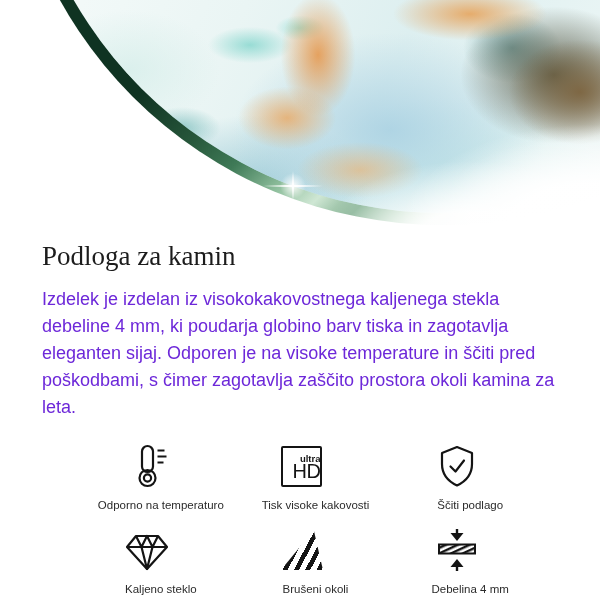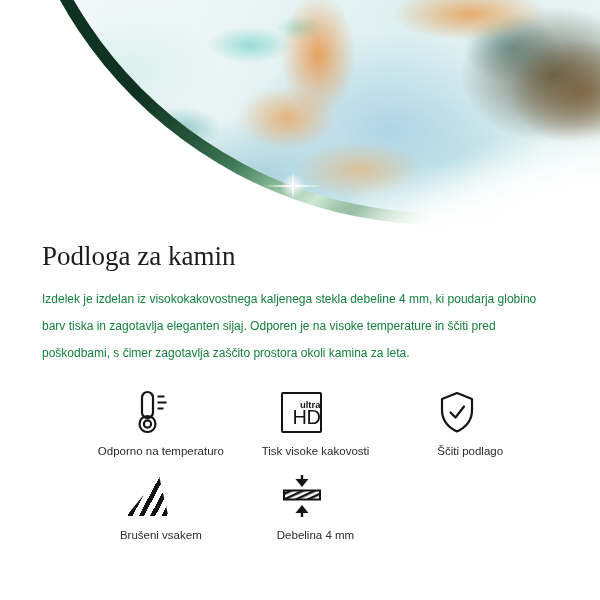--- a/index.html
+++ b/index.html
@@ -58,21 +58,21 @@
     position:absolute;left:-14px;top:-14px;width:28px;height:28px;border-radius:50%;
     background:radial-gradient(circle,rgba(255,255,255,.95) 0%,rgba(255,255,255,0) 65%);
   }
   
   .content{padding:8px 38px 0 42px;}
   .title{
     font-family:"Liberation Serif","DejaVu Serif",serif;
     font-size:27px;line-height:33px;font-weight:400;color:#1c1c1c;margin:0;
   }
   .desc{
-    margin:13px 0 0 0;font-size:12px;line-height:27px;color:#15803d;max-width:522px;
+    margin:13px 0 0 0;font-size:18px;line-height:27px;color:#6d28d9;max-width:522px;
   }
   
   .features{
     margin:22px 28px 0 28px;
     display:grid;grid-template-columns:1fr 1fr 1fr;row-gap:16px;
   }
   .feature{display:flex;flex-direction:column;align-items:center;text-align:center;}
   .icon-wrap{height:46px;display:flex;align-items:center;justify-content:center;}
   .feature-label{margin-top:10px;font-size:11.5px;color:#2b2b2b;margin-left:27px;}
   .icon-stroke{stroke:#141414;fill:none;stroke-width:2.2;}
@@ -136,26 +136,37 @@
     <div class="feature">
       <div class="icon-wrap">
         <svg width="46" height="46" viewBox="0 0 46 46">
           <path class="icon-stroke" stroke-linejoin="round" d="M23 4 L38 10 V21 C38 31.5 31.5 38.5 23 42.5 C14.5 38.5 8 31.5 8 21 V10 Z"></path>
           <path class="icon-stroke" stroke-linecap="round" stroke-linejoin="round" d="M16.5 23.5 L21.5 28.5 L30 17.5"></path>
         </svg>
       </div>
       <div class="feature-label">Ščiti podlago</div>
     </div>
 
+    <div class="feature">
+      <div class="icon-wrap">
+        <svg width="48" height="46" viewBox="0 0 48 46">
+          <path class="icon-stroke" stroke-width="2" stroke-linejoin="round" d="M13 9 L35 9 L44 20 L24 42 L4 20 Z"></path>
+          <path class="icon-stroke" stroke-width="2" d="M4 20 H44"></path>
+          <path class="icon-stroke" stroke-width="2" stroke-linejoin="round" d="M13 9 L18.5 20 L24 9 L29.5 20 L35 9"></path>
+          <path class="icon-stroke" stroke-width="2" stroke-linejoin="round" d="M18.5 20 L24 42 L29.5 20"></path>
+        </svg>
+      </div>
+      <div class="feature-label">Kaljeno steklo</div>
+    </div>
 
     <div class="feature">
       <div class="icon-wrap">
         <div class="hatch-tri"></div>
       </div>
-      <div class="feature-label">Brušeni vsakem</div>
+      <div class="feature-label">Brušeni okoli</div>
     </div>
 
     <div class="feature">
       <div class="icon-wrap">
         <svg width="46" height="46" viewBox="0 0 46 46">
           <defs>
             <pattern id="hp" width="5" height="5" patternUnits="userSpaceOnUse" patternTransform="rotate(65)">
               <rect width="2.4" height="5" fill="#141414"></rect>
             </pattern>
           </defs>

